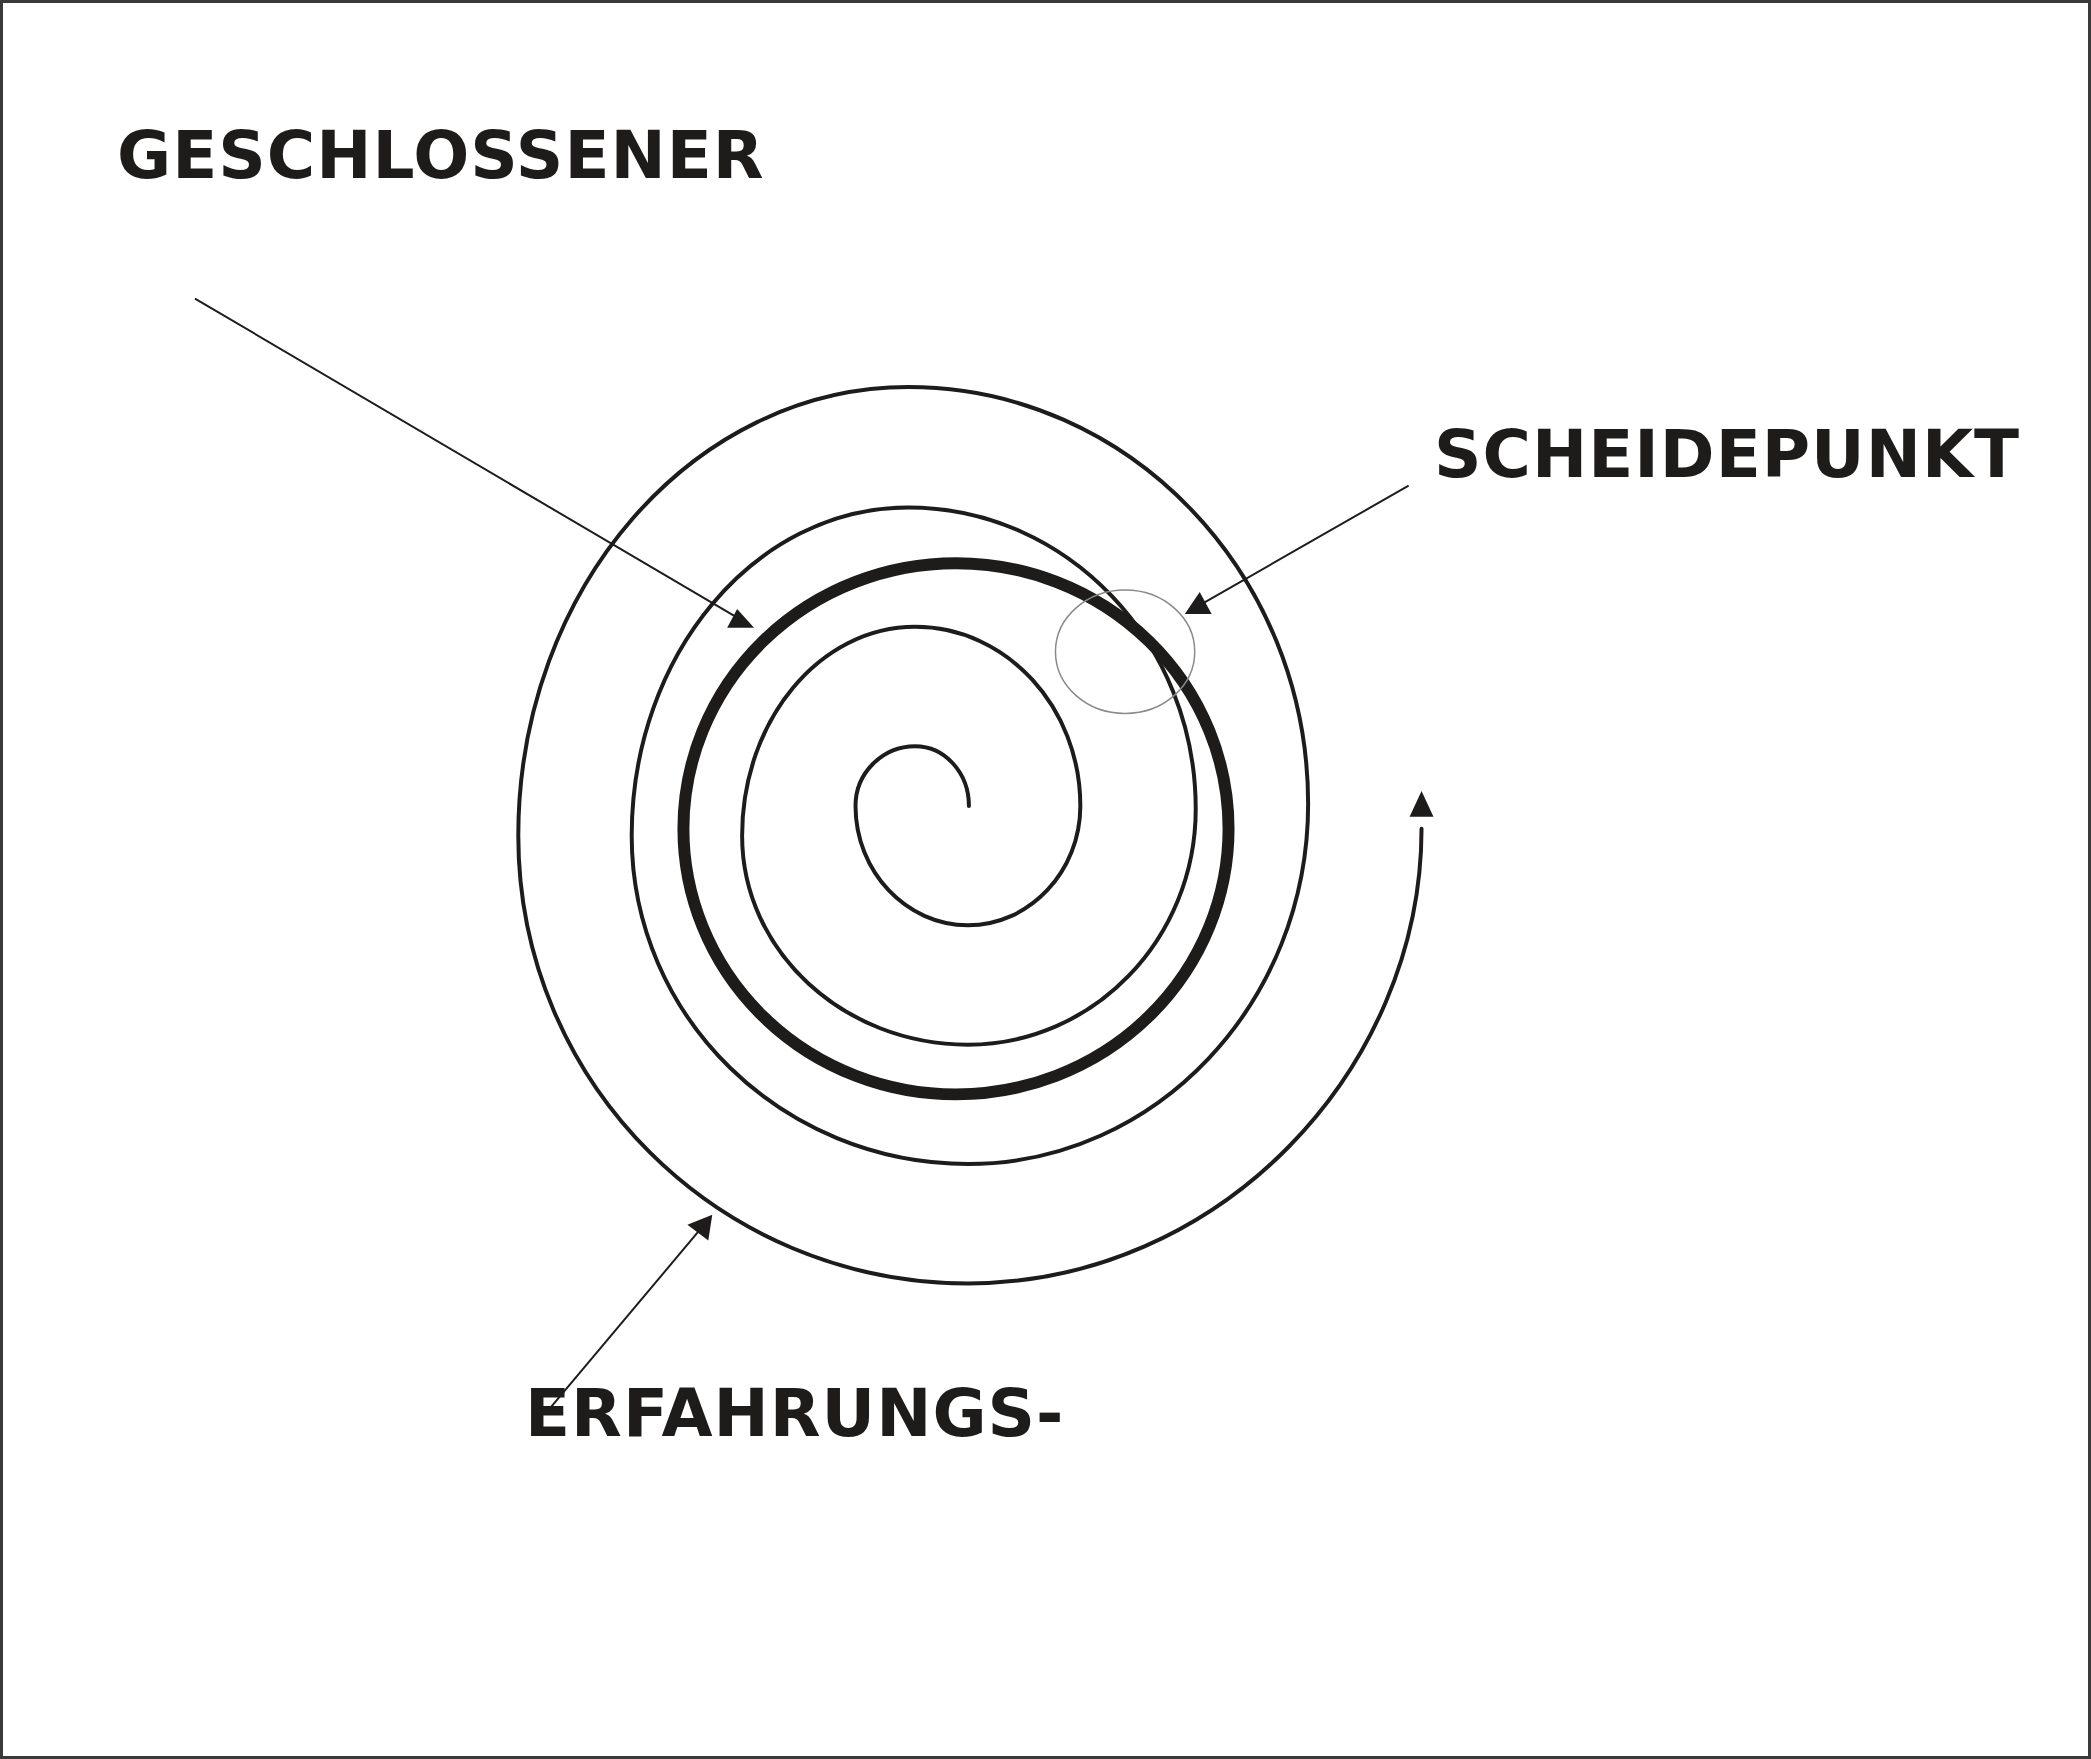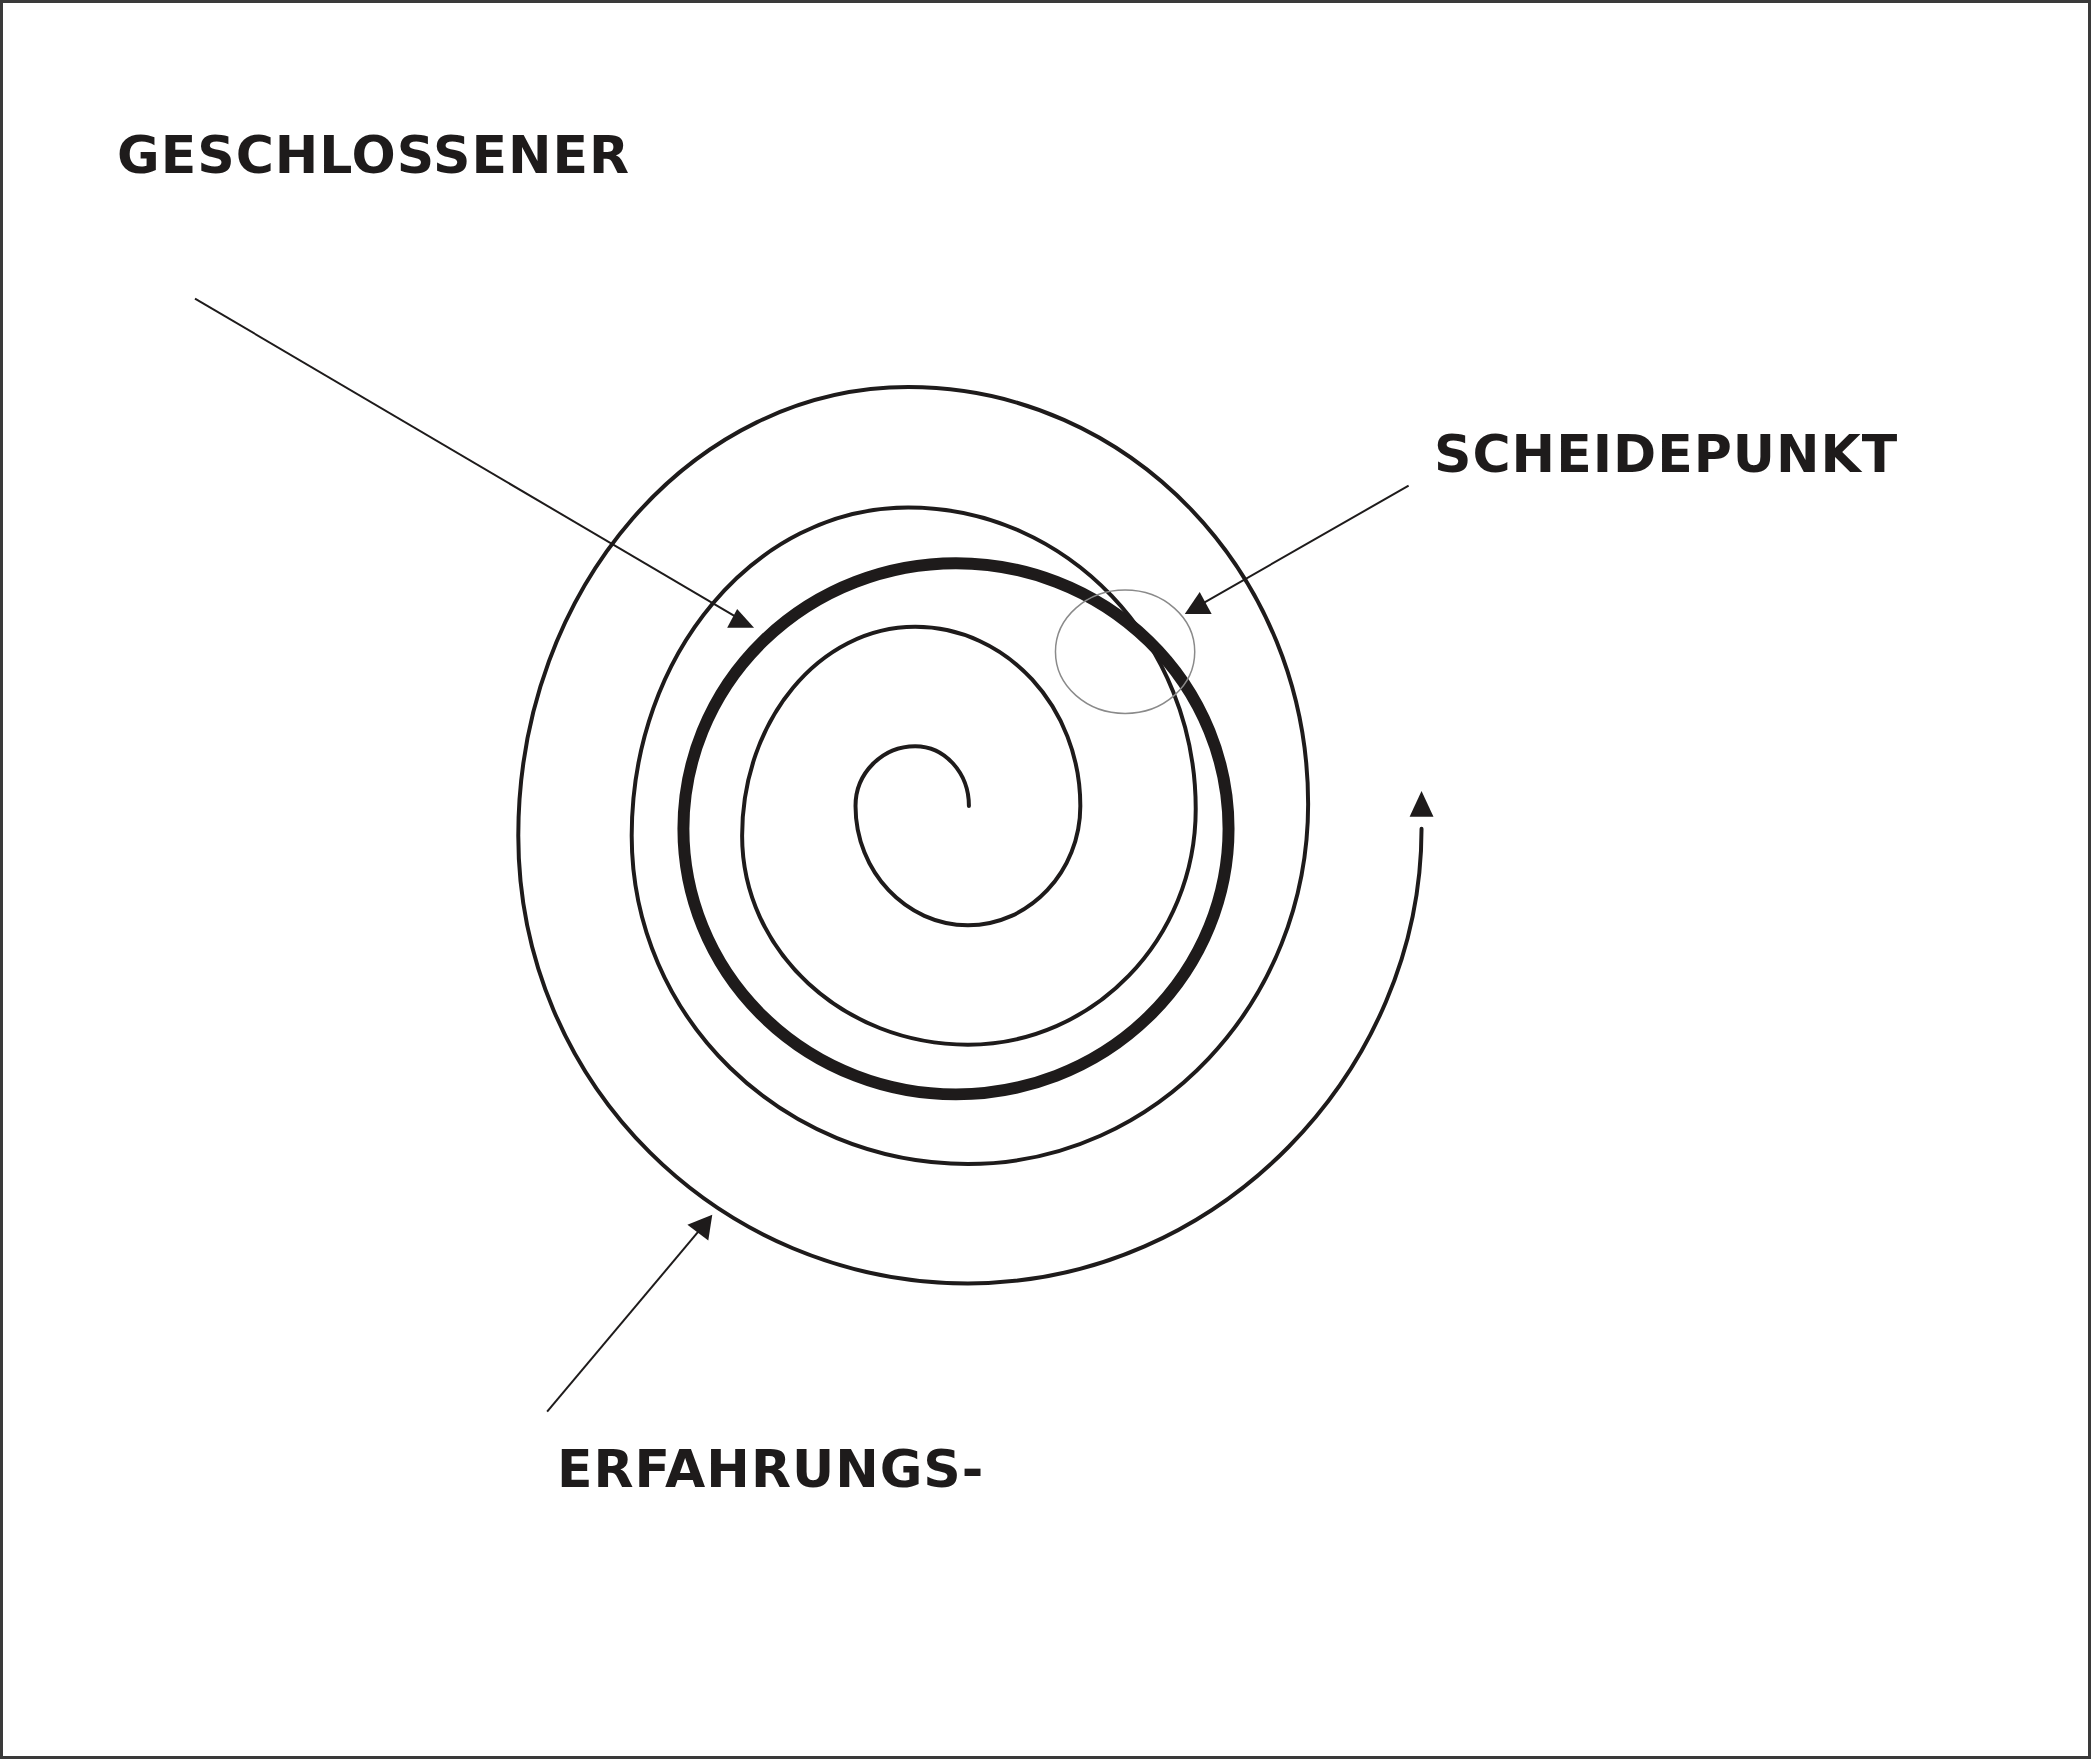--- a/index.html
+++ b/index.html
@@ -10,30 +10,30 @@
     box-sizing: border-box;
     border: 3px solid #3a3a3a;
     background: #ffffff;
     overflow: hidden;
   }
   .diagram-svg { position: absolute; left: 0; top: 0; width: 2091px; height: 1759px; }
   .label {
     position: absolute;
     font-family: "DejaVu Sans", sans-serif;
     font-weight: bold;
-    font-size: 52px;
+    font-size: 66px;
     line-height: 81px;
     color: #1e1b1b;
     letter-spacing: 1px;
     white-space: nowrap;
   }
   .label div { display: block; }
   #label-glaube { left: 114px; top: 112px; }
   #label-scheide { left: 1431px; top: 411px; }
-  #label-spirale { left: 522px; top: 1426px; margin-left: 32px; }
+  #label-spirale { left: 522px; top: 1370px; }
 </style>
 </head>
 <body>
 
 <div class="canvas">
   <svg class="diagram-svg" viewBox="0 0 2102 1768" xmlns="http://www.w3.org/2000/svg">
     <defs>
       <marker id="arrowhead" markerWidth="10" markerHeight="10" refX="9" refY="5" orient="auto" markerUnits="userSpaceOnUse" viewBox="0 0 10 10">
         <path d="M0,0 L10,5 L0,10 z" fill="#1e1b1b"></path>
       </marker>

